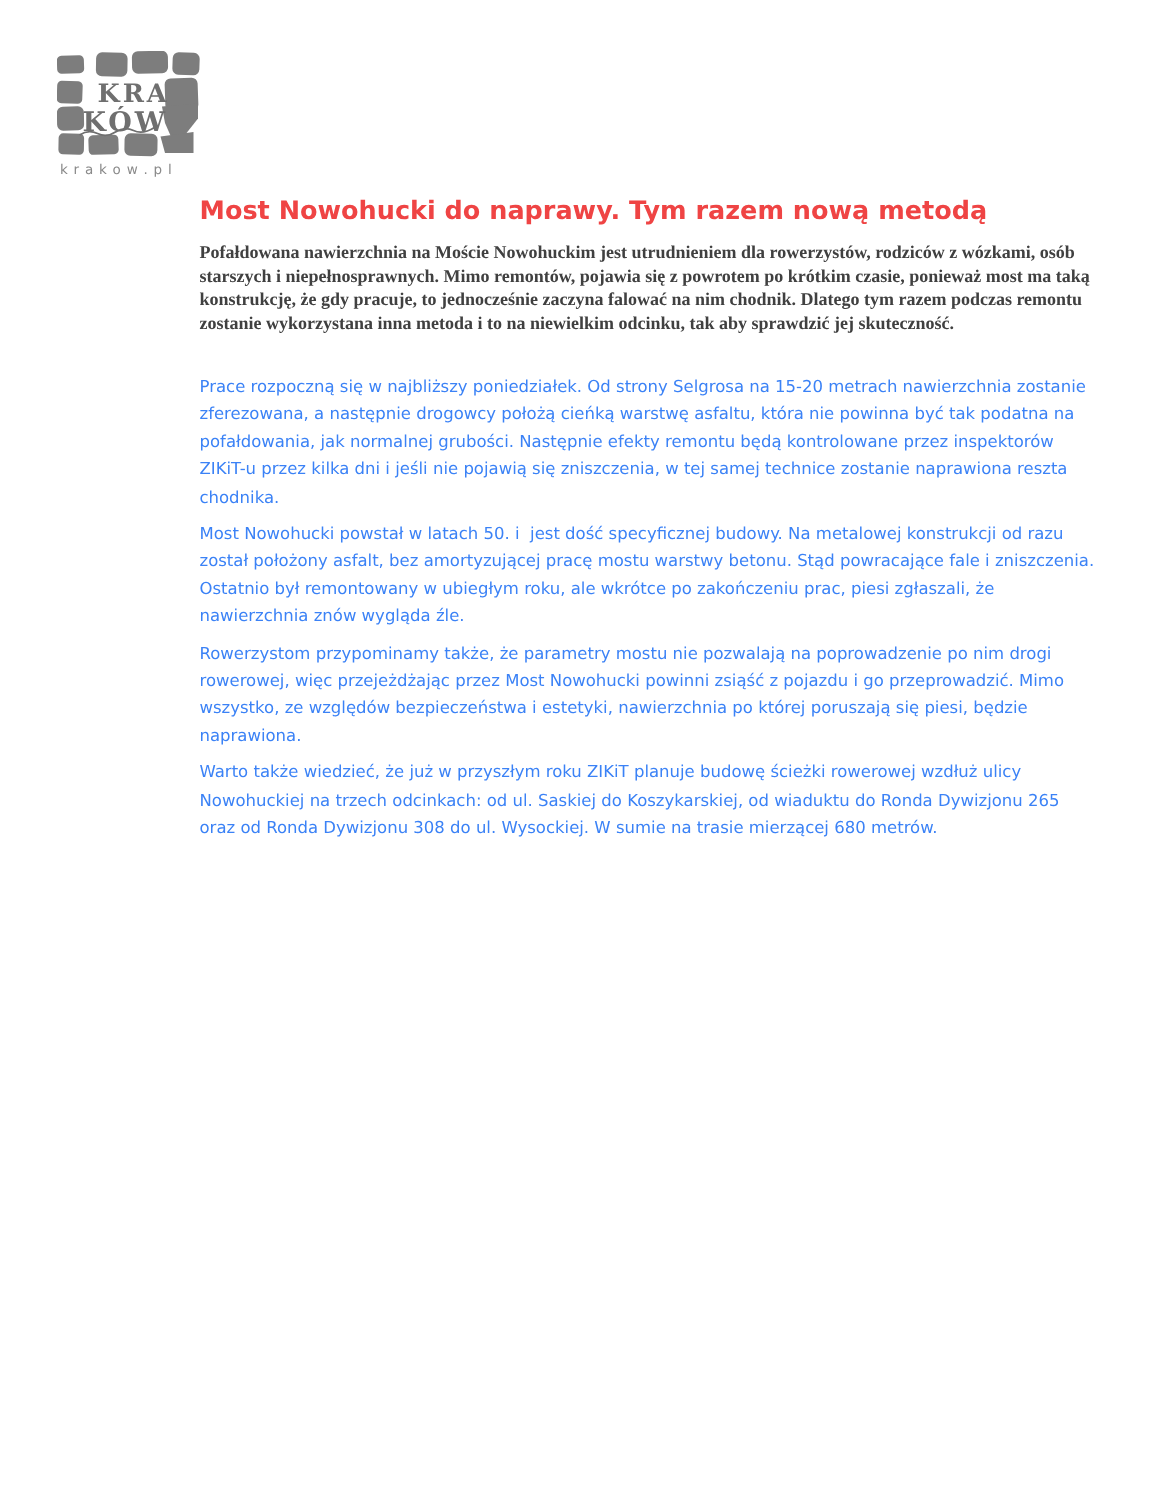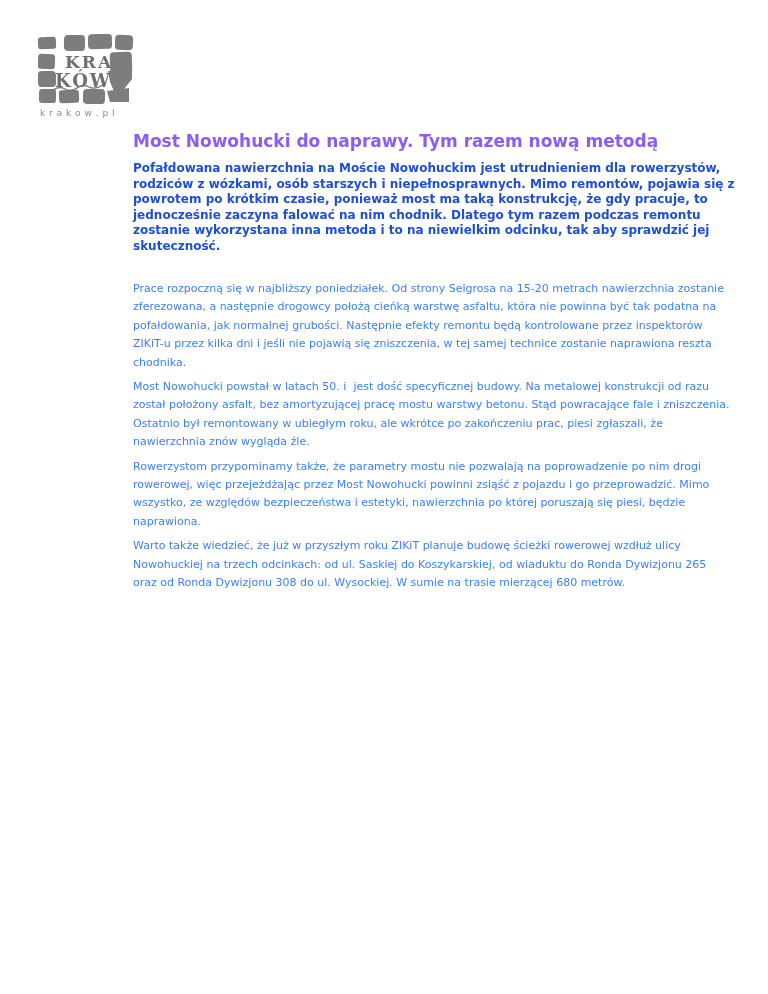--- a/index.html
+++ b/index.html
@@ -52,29 +52,30 @@
     left: 133px;
     top: 131px;
     width: 614px;
     color: #0d0d0d;
   }
   .title {
     margin: 0;
     font-size: 17px;
     line-height: 21px;
     font-weight: bold;
-    color: #8b5cf6;
+    color: #ef4444;
   }
   .lead {
     margin: 9px 0 0 0;
     font-size: 12px;
     font-weight: bold;
     line-height: 15.5px;
     white-space: pre-wrap;
-    color: #1d4ed8;
+    color: #404040;
+    font-family: Liberation Serif, serif;
   }
   .paras {
     margin-top: 26px;
   }
   .body-para {
     margin: 0 16px 6px 0;
     font-size: 11px;
     line-height: 18.4px;
     white-space: pre-wrap;
     color: #3b82f6;

